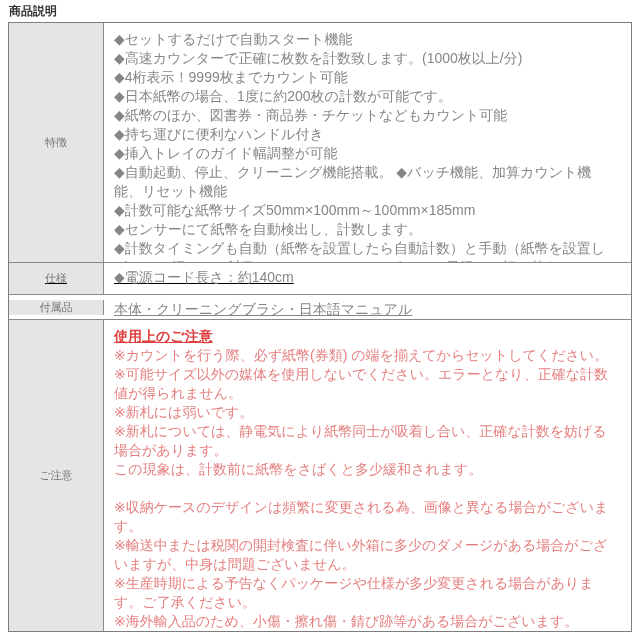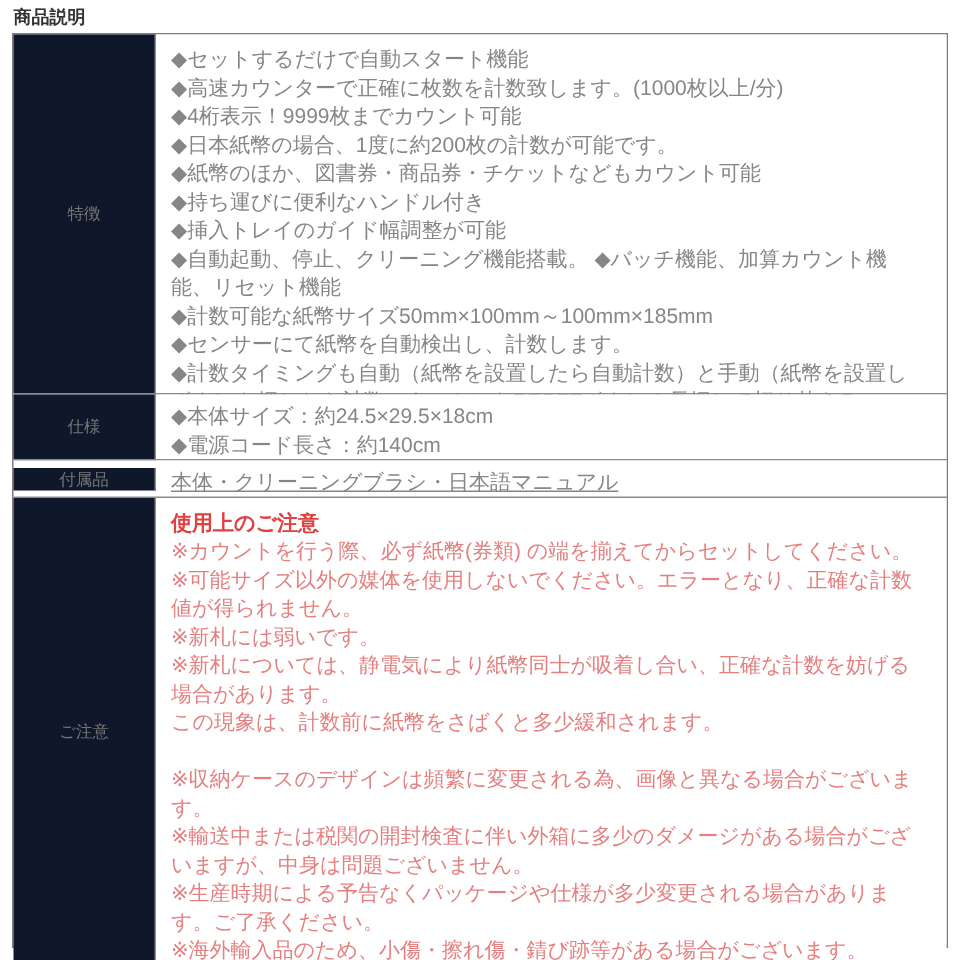--- a/index.html
+++ b/index.html
@@ -19,41 +19,41 @@
   .spec-table {
     position: absolute; left: 8px; top: 22px;
     width: 624px; height: 610px;
     border: 1px solid #7d7d7d;
     display: flex; flex-direction: column;
     background: #ffffff;
   }
   .t-row { display: flex; width: 100%; }
   .t-row + .t-row { border-top: 1px solid #8a8a8a; }
   .row-features    { height: 239px; }
-  .row-specs       { height: 49px; }
+  .row-specs       { height: 49px; text-decoration: underline; }
   .row-accessories { height: 30px; align-items: center; }
   .row-cautions    { flex: 1; }
 
   .label-cell {
     width: 95px; min-width: 95px;
-    background: #0f172a;
+    background: #e5e5e5;
     border-right: 1px solid #8a8a8a;
     display: flex; align-items: center; justify-content: center;
     font-size: 11px; color: #757575;
   }
   .content-cell {
     flex: 1;
     padding: 7px 14px 0 10px;
     font-size: 14px; line-height: 19px; color: #868686;
     background: #ffffff;
   }
   .row-specs .content-cell { padding-top: 5px; }
   .row-accessories .content-cell { padding-top: 5px; text-decoration: underline; }
 
-  .caution-heading { color: #e04040; font-weight: bold; }
+  .caution-heading { color: #e04040; font-weight: bold; text-decoration: underline; }
   .caution-note { color: #e57f7f; }
   .blank-line { height: 19px; }
 </style>
 </head>
 <body>
 
 <div class="page">
 
   <div class="page-title">商品説明</div>
 
@@ -72,21 +72,20 @@
         <div class="feature-item">◆自動起動、停止、クリーニング機能搭載。 ◆バッチ機能、加算カウント機能、リセット機能</div>
         <div class="feature-item">◆計数可能な紙幣サイズ50mm×100mm～100mm×185mm</div>
         <div class="feature-item">◆センサーにて紙幣を自動検出し、計数します。</div>
         <div class="feature-item">◆計数タイミングも自動（紙幣を設置したら自動計数）と手動（紙幣を設置しボタンを押したら計数スタート）をRESETボタンの長押しで切り替える</div>
       </div>
     </div>
 
     <div class="t-row row-specs">
       <div class="label-cell">仕様</div>
       <div class="content-cell">
-        <div class="spec-item">◆本体サイズ：約24.5×29.5×18cm</div>
         <div class="spec-item">◆電源コード長さ：約140cm</div>
       </div>
     </div>
 
     <div class="t-row row-accessories">
       <div class="label-cell">付属品</div>
       <div class="content-cell">
         <div class="accessory-item">本体・クリーニングブラシ・日本語マニュアル</div>
       </div>
     </div>

